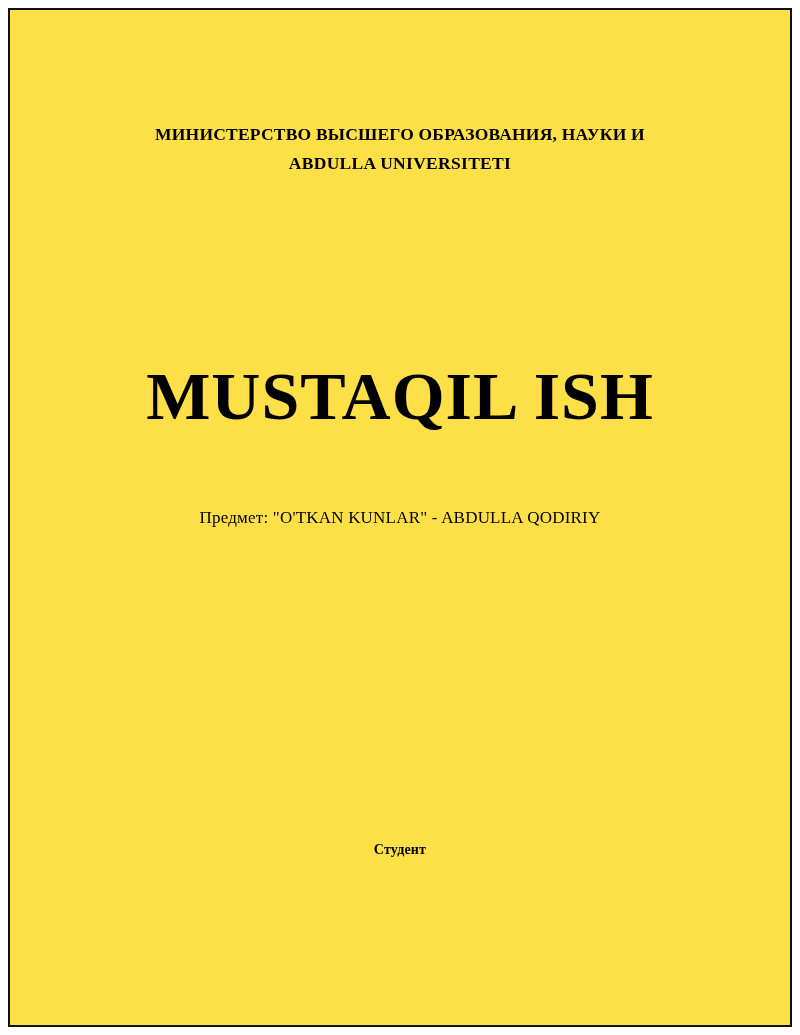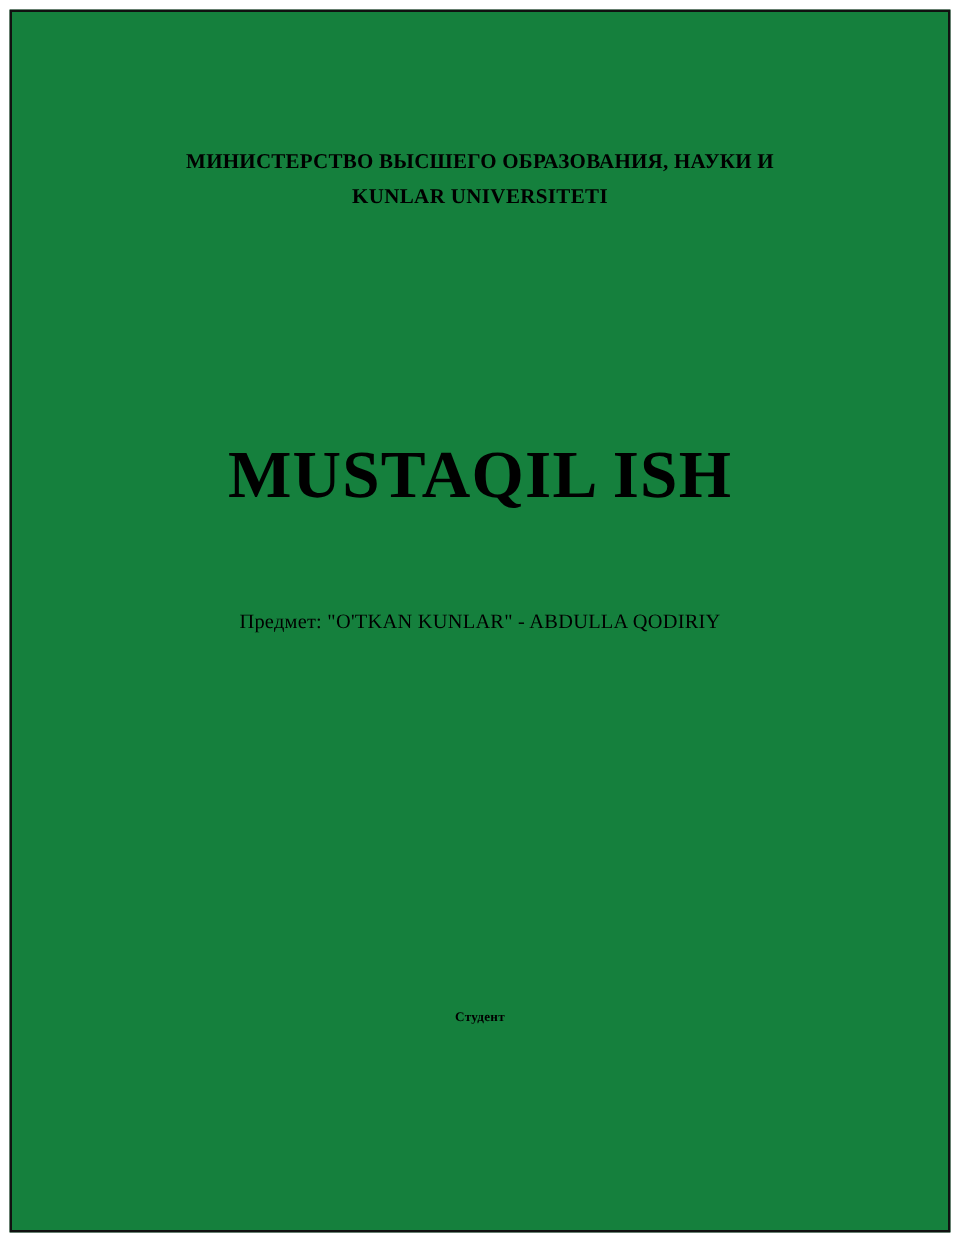--- a/index.html
+++ b/index.html
@@ -23,21 +23,21 @@
     padding: 8px;
     background: #ffffff;
   }
 
   .page-frame {
     position: relative;
     width: 100%;
     height: 100%;
     box-sizing: border-box;
     border: 2px solid #111111;
-    background: #15803d;
+    background: #fde047;
   }
 
   .content {
     position: absolute;
     left: 0;
     right: 0;
     top: 0;
     bottom: 0;
     padding: 0 70px;
     box-sizing: border-box;
@@ -68,21 +68,21 @@
     letter-spacing: 0.3px;
   }
 
   .doc-title {
     position: absolute;
     left: 70px;
     right: 70px;
     top: 352px;
     text-align: center;
     font-family: "Liberation Serif", serif;
-    font-size: 56px;
+    font-size: 68px;
     font-weight: bold;
     letter-spacing: 1px;
     line-height: 68px;
   }
 
   .subject-line {
     position: absolute;
     left: 70px;
     right: 70px;
     top: 498px;
@@ -104,35 +104,35 @@
     letter-spacing: 0.2px;
   }
 
   .footer-line {
     position: absolute;
     left: 70px;
     right: 70px;
     top: 832px;
     text-align: center;
     font-family: "Liberation Serif", serif;
-    font-size: 11px;
+    font-size: 14px;
     font-weight: bold;
     letter-spacing: 0.2px;
   }
 </style>
 </head>
 <body>
 
 <div class="page">
   <div class="page-frame">
     <div class="content">
 
       <div class="ministry-block">
         <div class="ministry-line">МИНИСТЕРСТВО ВЫСШЕГО ОБРАЗОВАНИЯ, НАУКИ И</div>
-        <div class="university-line">KUNLAR UNIVERSITETI</div>
+        <div class="university-line">ABDULLA UNIVERSITETI</div>
       </div>
 
       <div class="doc-title">MUSTAQIL ISH</div>
 
       <div class="subject-line">Предмет: "O'TKAN KUNLAR" - ABDULLA QODIRIY</div>
 
 
       <div class="footer-line">Студент</div>
 
     </div>

